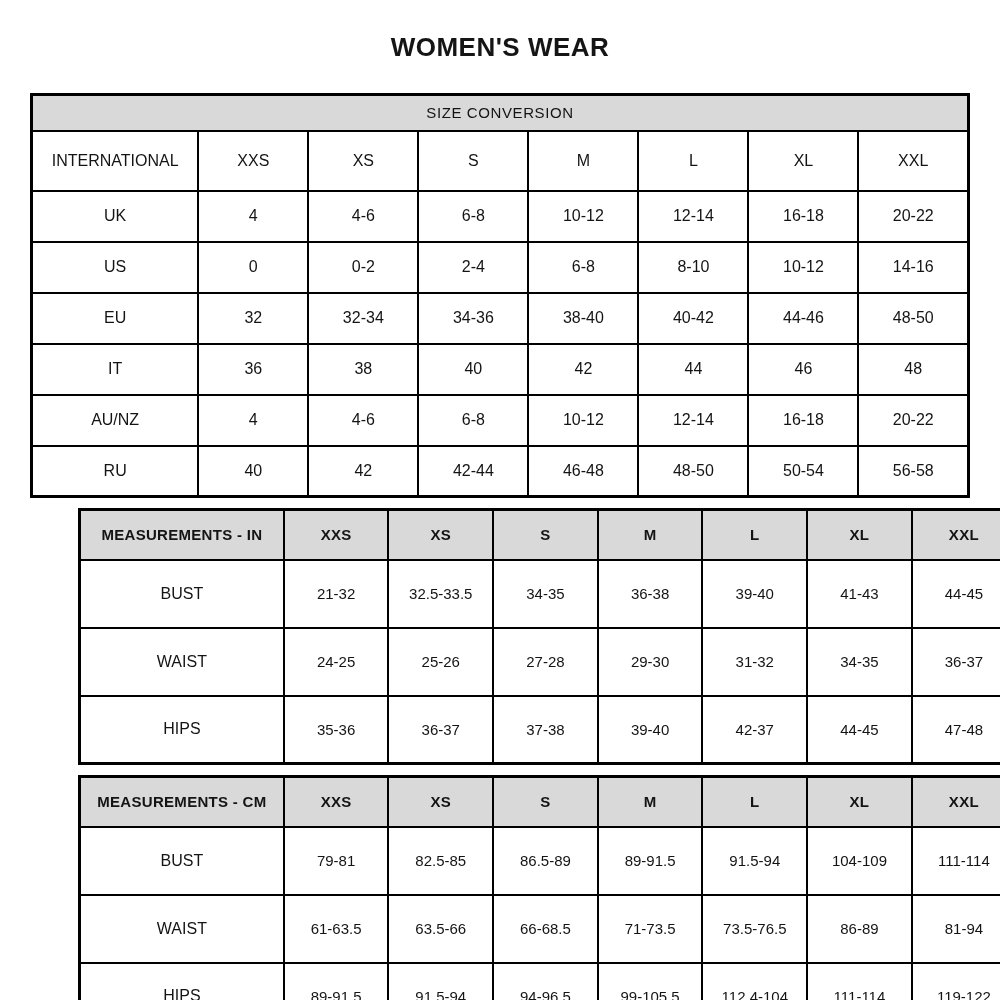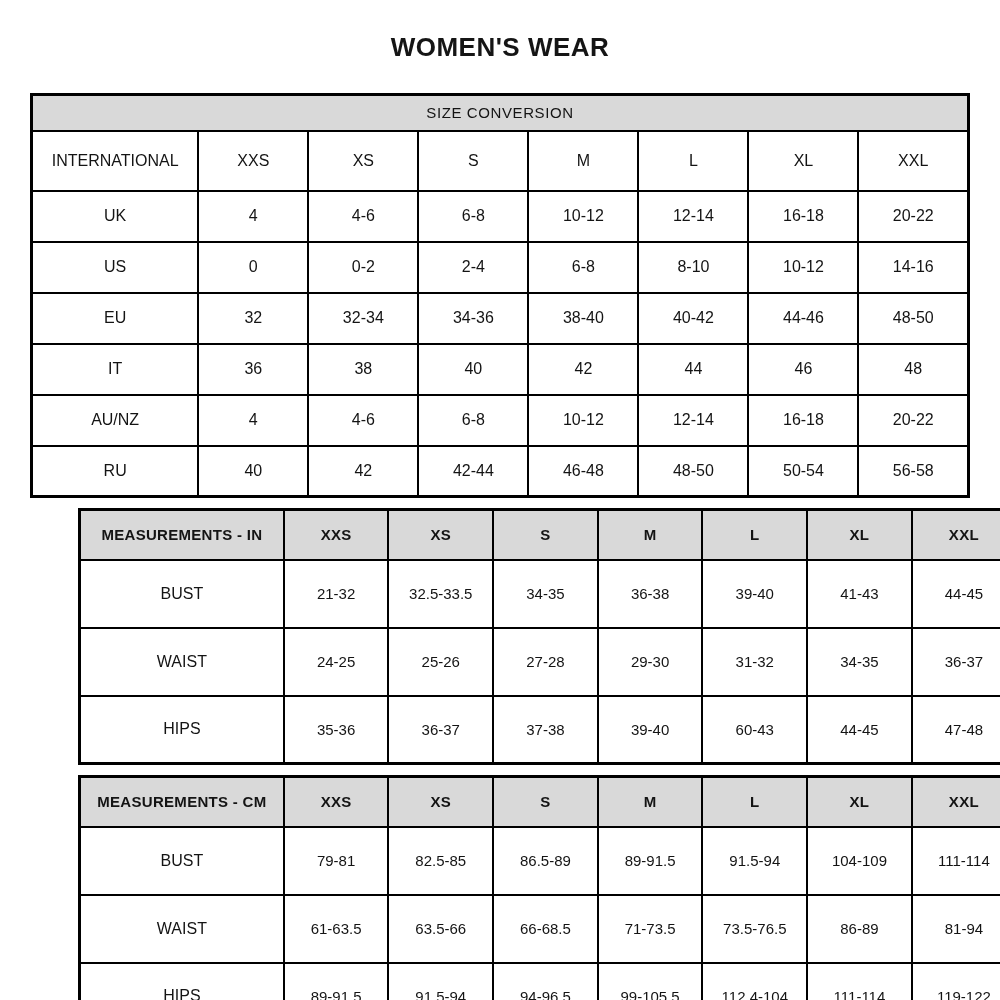--- a/index.html
+++ b/index.html
@@ -187,21 +187,21 @@
           <td class="val">31-32</td>
           <td class="val">34-35</td>
           <td class="val">36-37</td>
         </tr>
         <tr>
           <th class="rowlabel">HIPS</th>
           <td class="val">35-36</td>
           <td class="val">36-37</td>
           <td class="val">37-38</td>
           <td class="val">39-40</td>
-          <td class="val">60-43</td>
+          <td class="val">42-37</td>
           <td class="val">44-45</td>
           <td class="val">47-48</td>
         </tr>
       </tbody>
   </table>
 
   <table class="tbl tm gray-head">
     <colgroup>
         <col class="c-first-wide">
         <col span="7">

